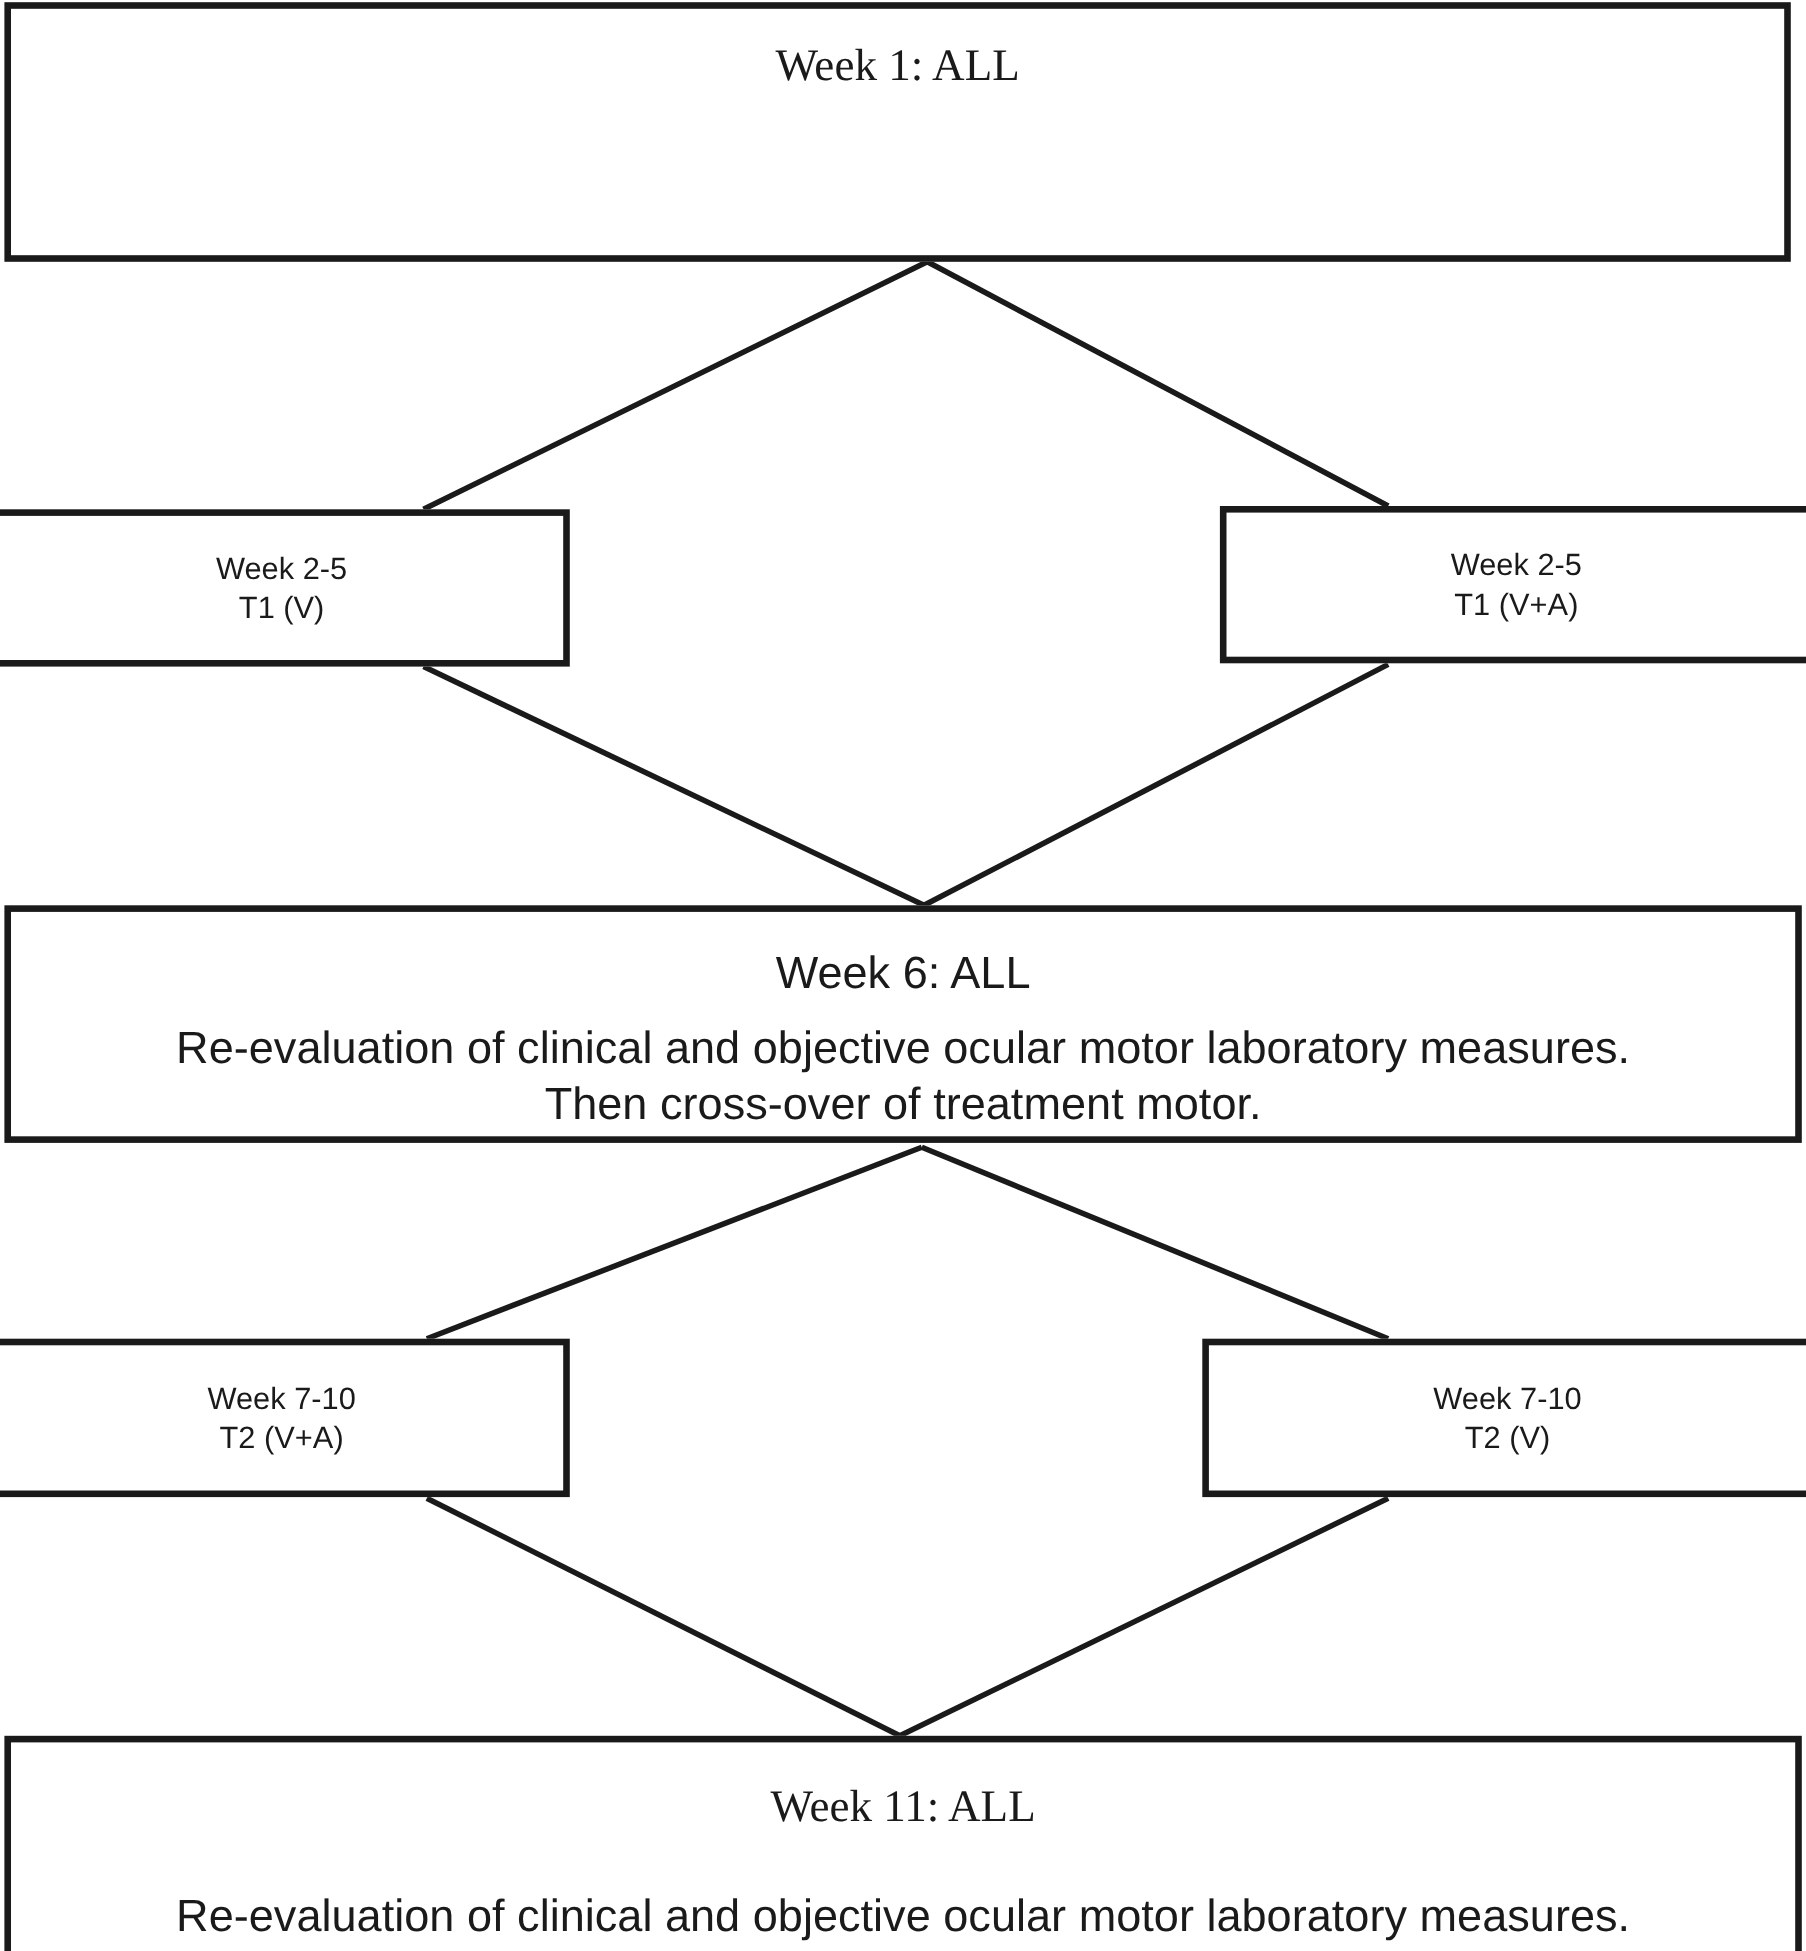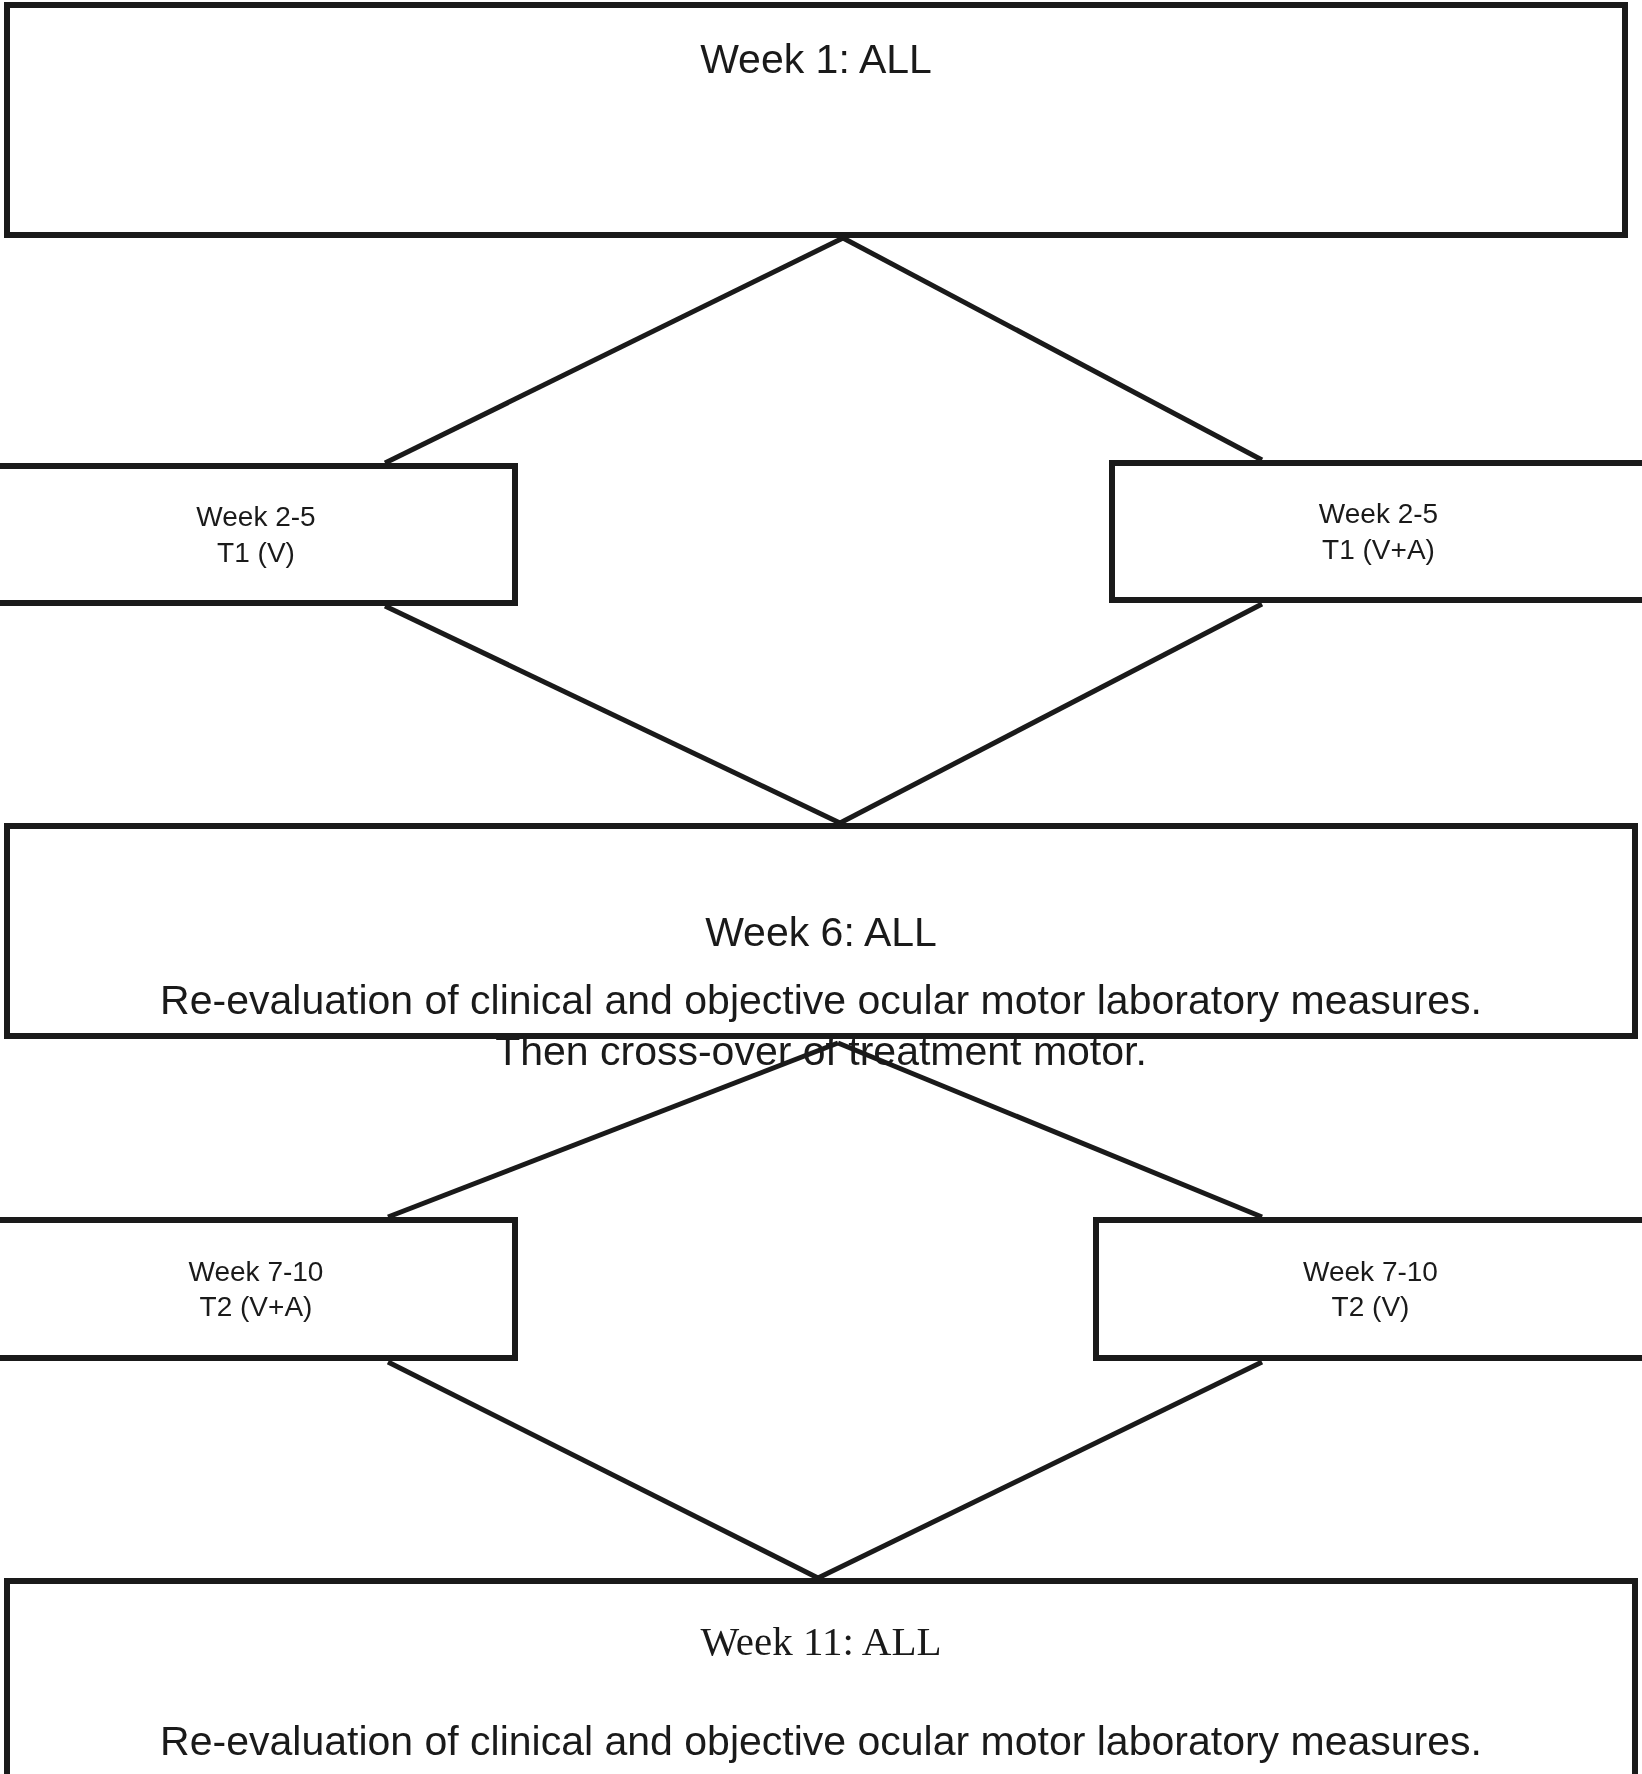--- a/index.html
+++ b/index.html
@@ -60,20 +60,21 @@
   }
 
   
   #box-week1 {
     left: 4px;
     top: 2px;
     width: 1624px;
     height: 236px;
     justify-content: flex-start;
     padding-top: 26px;
+    font-family: Liberation Serif, serif;
   }
   #box-week1 .title-line { margin-bottom: 52px; }
 
   
   #box-week2-5-left {
     left: -6px;
     top: 463px;
     width: 524px;
     height: 143px;
   }
@@ -88,21 +89,21 @@
 
   
   #box-week6 {
     left: 4px;
     top: 823px;
     width: 1634px;
     height: 216px;
     justify-content: flex-start;
     padding-top: 30px;
   }
-  #box-week6 .title-line { margin-bottom: 16px; margin-top: 48px; }
+  #box-week6 .title-line { margin-bottom: 16px; }
 
   
   #box-week7-10-left {
     left: -6px;
     top: 1217px;
     width: 524px;
     height: 144px;
   }
 
   

